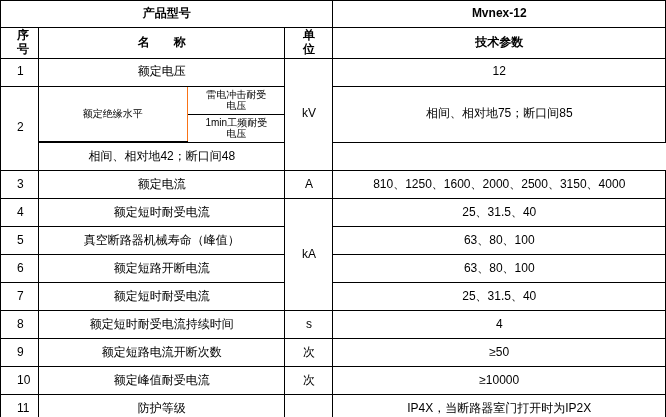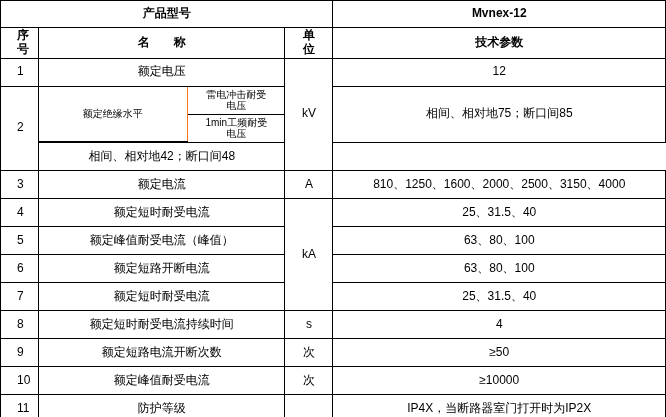--- a/index.html
+++ b/index.html
@@ -137,21 +137,21 @@
 
     <tr>
       <td class="row-cell">4</td>
       <td class="row-cell">额定短时耐受电流</td>
       <td class="row-cell" rowspan="4">kA</td>
       <td class="row-cell">25、31.5、40</td>
     </tr>
 
     <tr>
       <td class="row-cell">5</td>
-      <td class="row-cell">额定峰值耐受电流（峰值）</td>
+      <td class="row-cell">真空断路器机械寿命（峰值）</td>
       <td class="row-cell">63、80、100</td>
     </tr>
 
     <tr>
       <td class="row-cell">6</td>
       <td class="row-cell">额定短路开断电流</td>
       <td class="row-cell">63、80、100</td>
     </tr>
 
     <tr>

